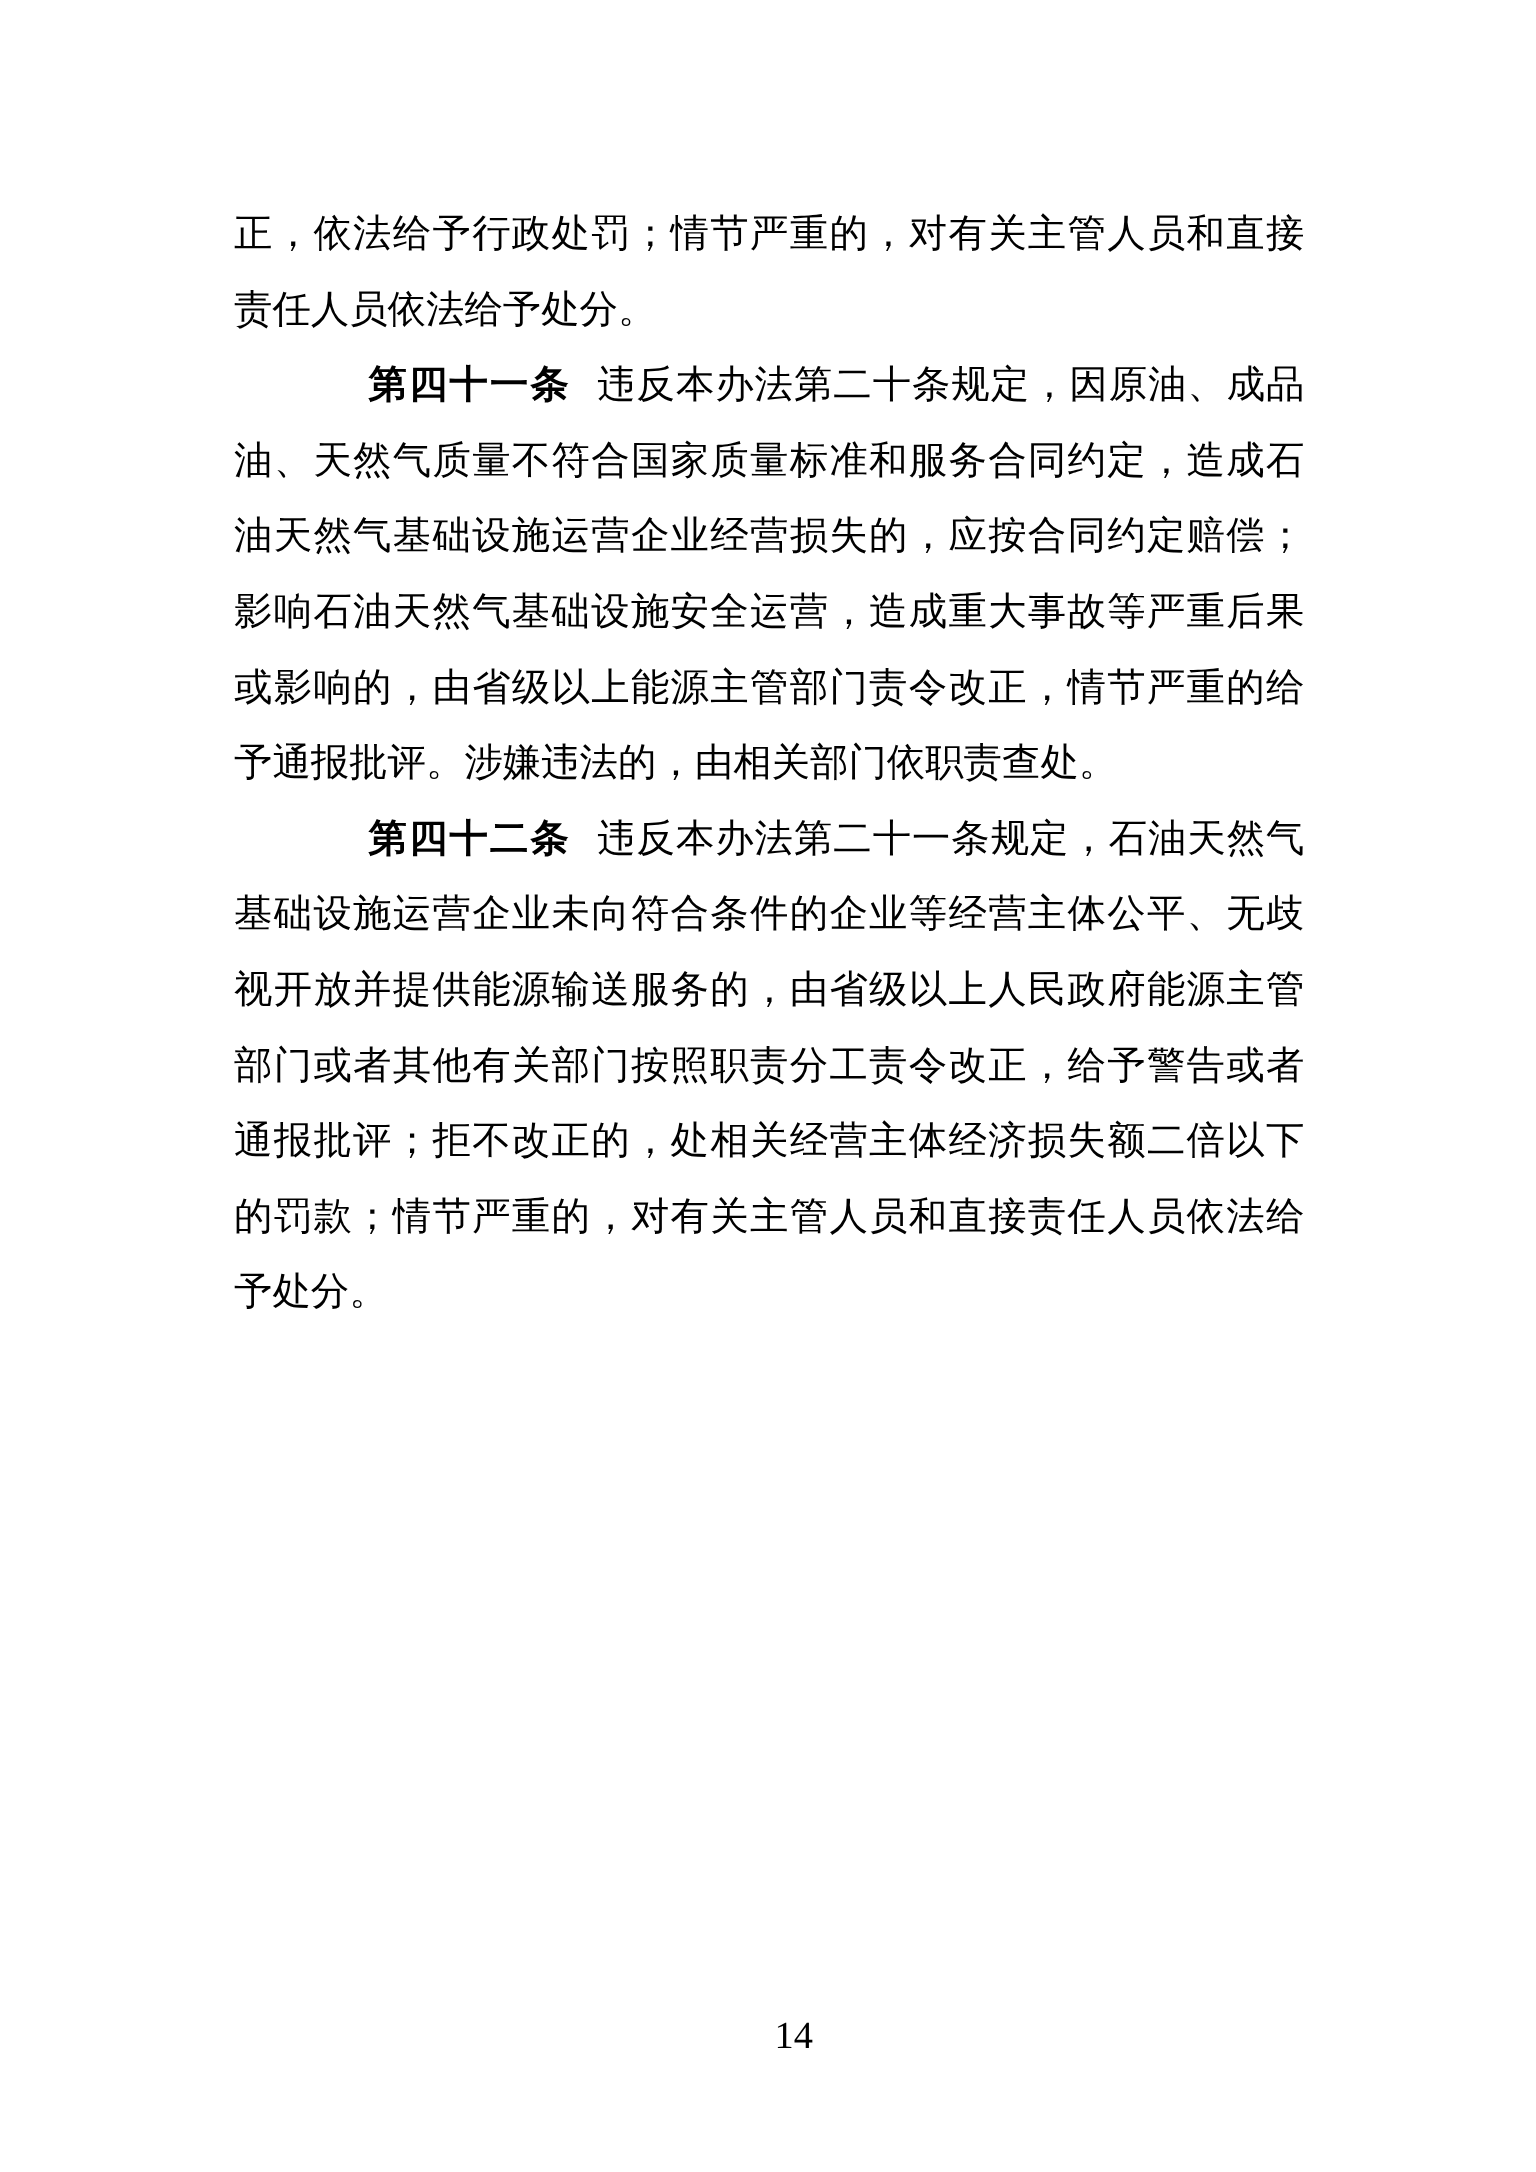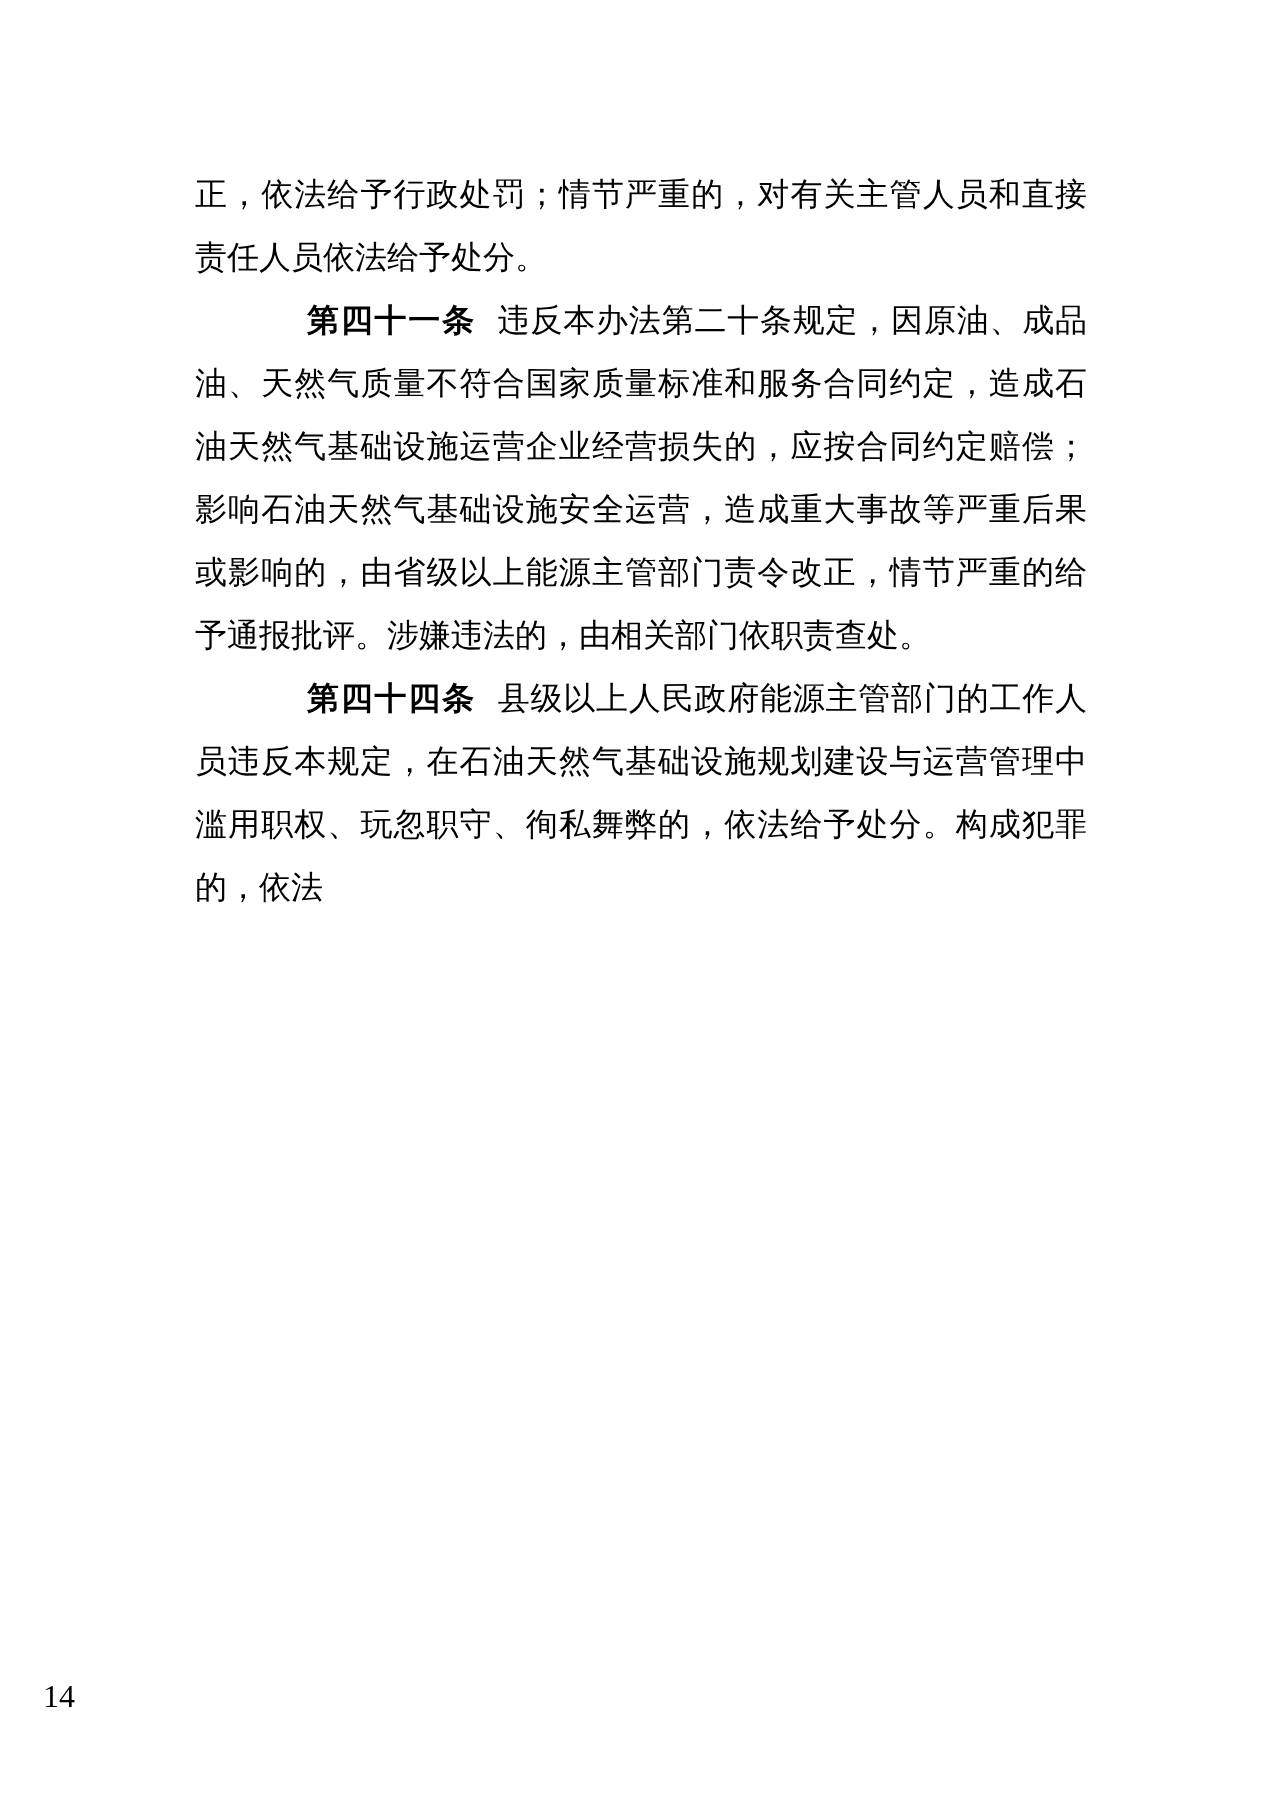--- a/index.html
+++ b/index.html
@@ -42,20 +42,21 @@
     font-family: "Liberation Sans", "DejaVu Sans", sans-serif;
     margin-right: 13px;
     letter-spacing: 1px;
     margin-left: 48px;
   }
   .page-footer {
     position: absolute;
     left: 0;
     right: 0;
     top: 1678px;
+    text-align: center;
     font-size: 32px;
     line-height: 36px;
     font-family: "Liberation Serif", "DejaVu Serif", serif;
     padding-left: 43px;
   }
 </style>
 </head>
 <body>
 
 <div class="page">
@@ -64,23 +65,23 @@
   <p class="para no-indent">
     
     <span class="body-text">正，依法给予行政处罚；情节严重的，对有关主管人员和直接责任人员依法给予处分。</span>
   </p>
 
   <p class="para">
     <b class="term">第四十一条</b>
     <span class="body-text">违反本办法第二十条规定，因原油、成品油、天然气质量不符合国家质量标准和服务合同约定，造成石油天然气基础设施运营企业经营损失的，应按合同约定赔偿；影响石油天然气基础设施安全运营，造成重大事故等严重后果或影响的，由省级以上能源主管部门责令改正，情节严重的给予通报批评。涉嫌违法的，由相关部门依职责查处。</span>
   </p>
 
+  <p class="para">
+    <b class="term">第四十二条</b>
+    <span class="body-text">违反本办法第二十一条规定，石油天然气基础设施运营企业未向符合条件的企业等经营主体公平、无歧视开放并提供能源输送服务的，由省级以上人民政府能源主管部门或者其他有关部门按照职责分工责令改正，给予警告或者通报批评；拒不改正的，处相关经营主体经济损失额二倍以下的罚款；情节严重的，对有关主管人员和直接责任人员依法给予处分。</span>
+  </p>
 
 
-  <p class="para">
-    <b class="term">第四十四条</b>
-    <span class="body-text">县级以上人民政府能源主管部门的工作人员违反本规定，在石油天然气基础设施规划建设与运营管理中滥用职权、玩忽职守、徇私舞弊的，依法给予处分。构成犯罪的，依法</span>
-  </p>
 </div>
 
   <div class="page-footer">14</div>
 
 </div>
 
 </body></html>

